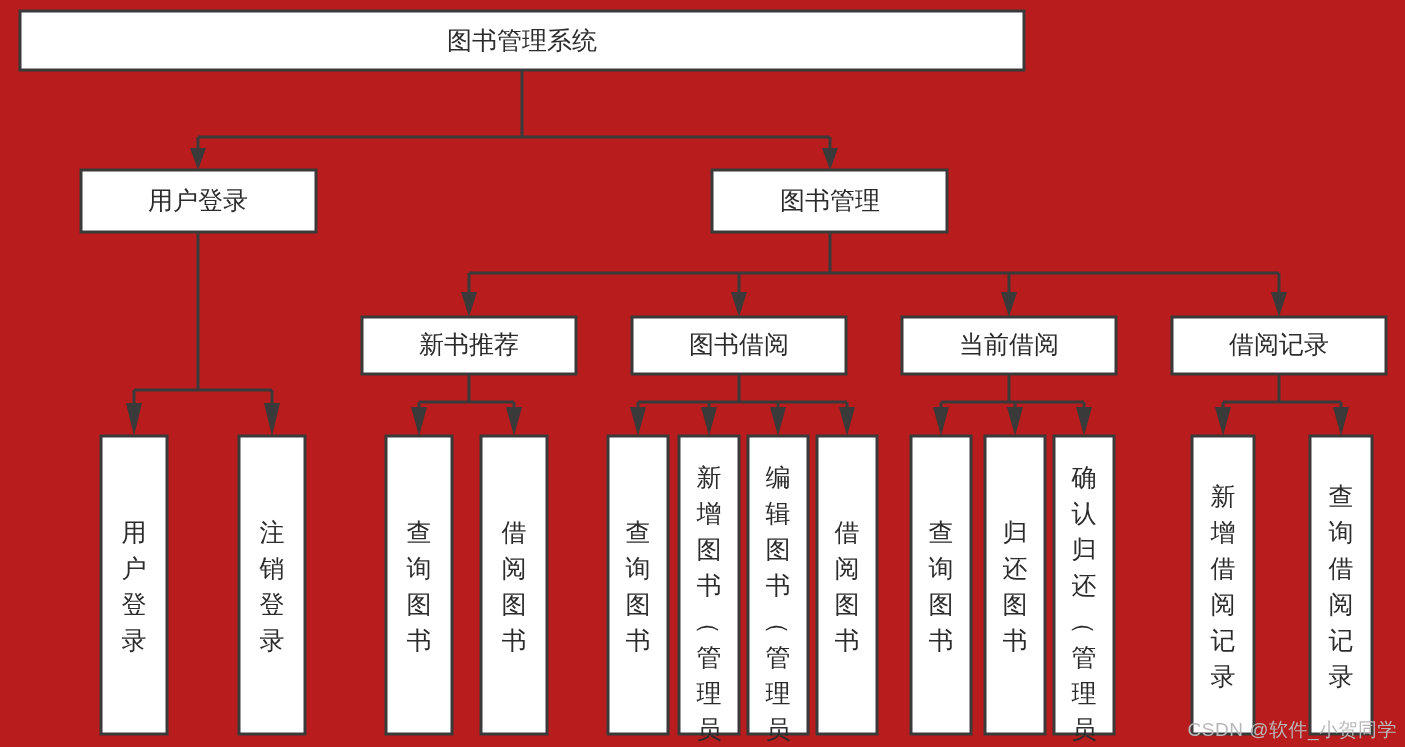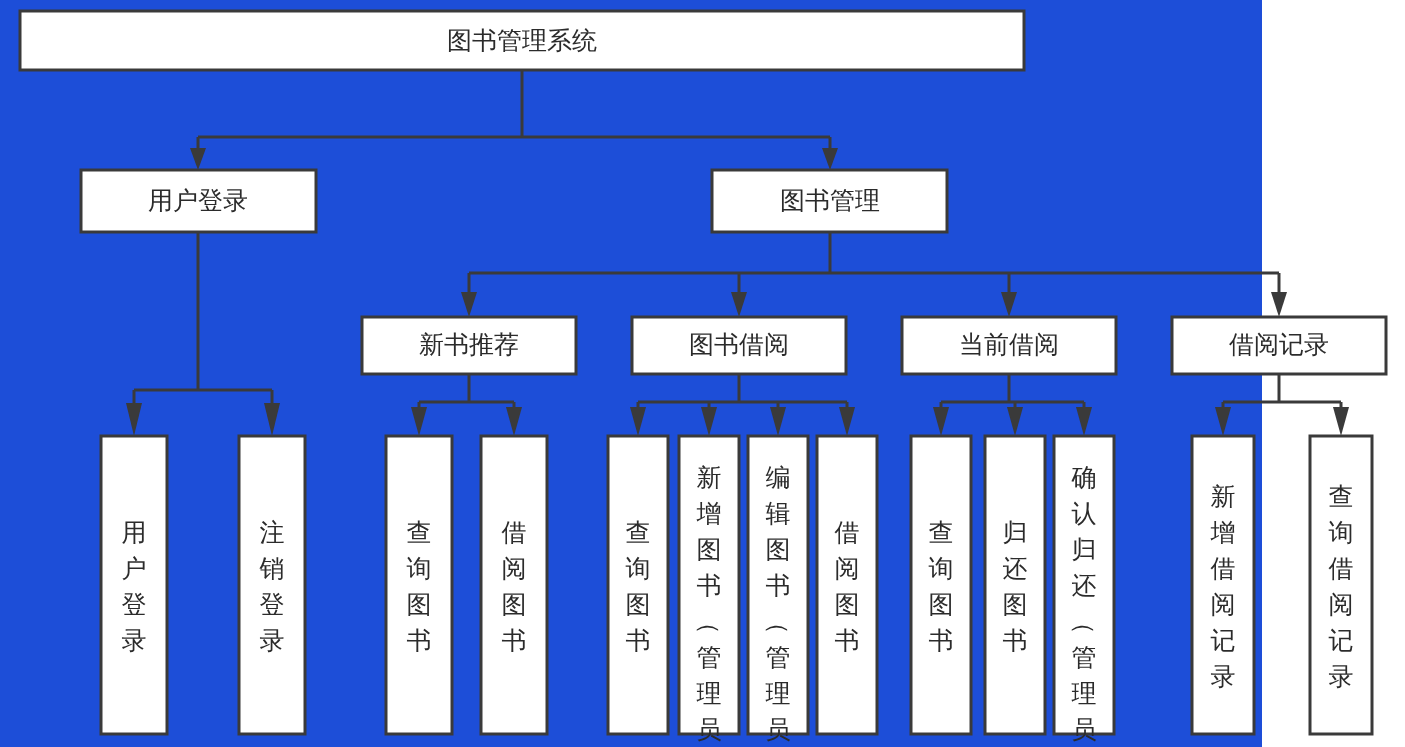--- a/index.html
+++ b/index.html
@@ -8,23 +8,23 @@
     background: #ffffff;
   }
   body {
     width: 1405px;
     height: 747px;
     overflow: hidden;
     font-family: "Liberation Sans", "DejaVu Sans", sans-serif;
   }
   #diagram-root {
     position: relative;
-    width: 1262px;
+    width: 1405px;
     height: 747px;
-    background: #1d4ed8;
+    background: #b91c1c;
   }
   svg#flow {
     position: absolute;
     left: 0;
     top: 0;
     width: 1405px;
     height: 747px;
     display: block;
   }
   .node-rect {
@@ -305,14 +305,15 @@
               <text class="leaf-label-char" x="1341" y="613.0799999999999">阅</text>
               <text class="leaf-label-char" x="1341" y="649.0799999999999">记</text>
               <text class="leaf-label-char" x="1341" y="685.0799999999999">录</text>
             </g>
           </g>
         </g>
 
     </g>
   </svg>
 
+  <div class="watermark">CSDN @软件_小贺同学</div>
 
 </div>
 
 </body></html>

